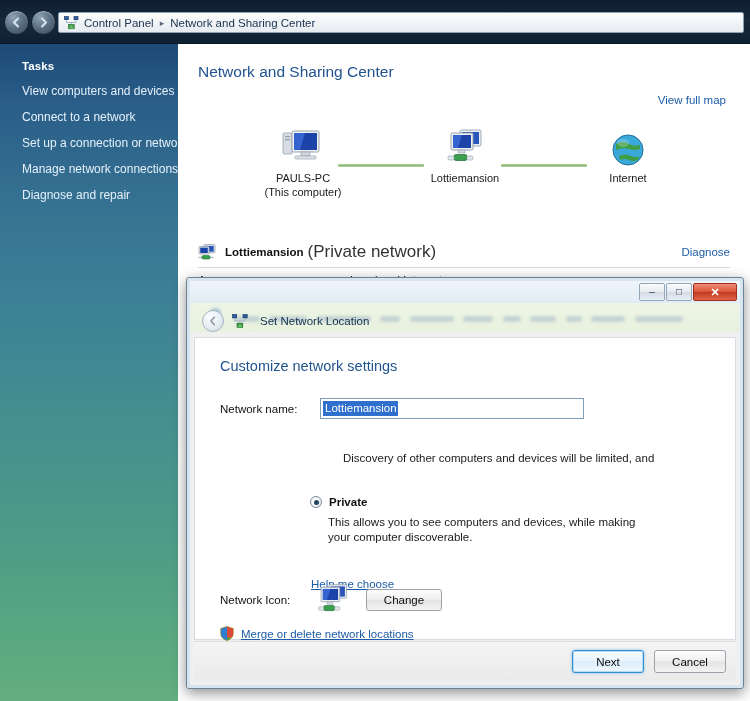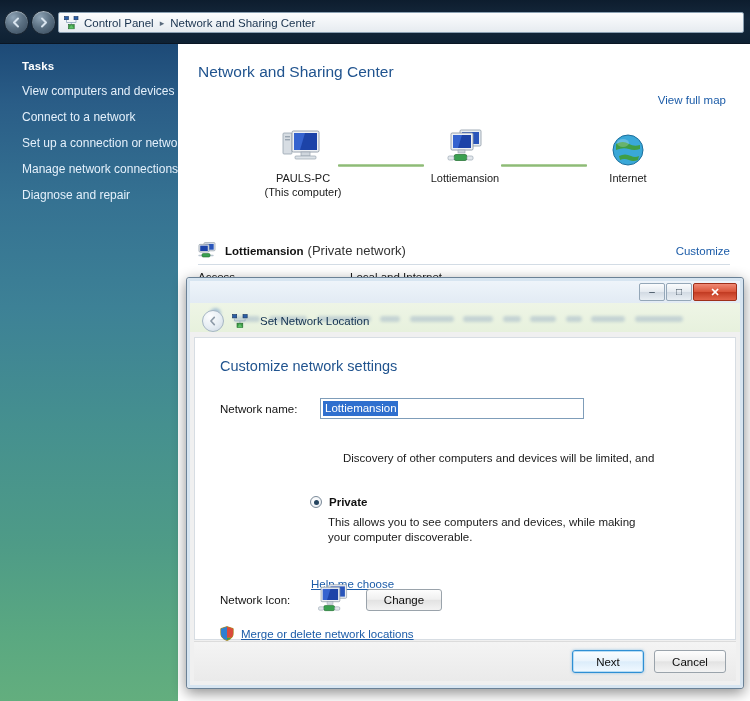--- a/index.html
+++ b/index.html
@@ -92,21 +92,21 @@
   }
 
   
   .netinfo { position: absolute; left: 20px; top: 198px; width: 532px; }
   .netinfo-head {
     display: flex; align-items: center;
     border-bottom: 1px solid #d3dce5; padding-bottom: 5px;
   }
   .netinfo-head .hicon { width: 20px; height: 17px; position: relative; margin-right: 7px; flex:none; }
   .netinfo-name { font-size: 11.5px; font-weight: bold; color: #111; }
-  .netinfo-kind { font-size: 13px; color: #333; margin-left: 4px; text-align: center; }
+  .netinfo-kind { font-size: 17px; color: #333; margin-left: 4px; text-align: center; }
   .netinfo-customize { margin-left: auto; font-size: 11.5px; color: #1c5ca8; cursor: pointer; }
   .netrow {
     display: flex; align-items: center; height: 24px;
     border-bottom: 1px solid #e4eaf0; font-size: 11.5px; color: #1a1a1a;
   }
   .netrow .k { width: 152px; }
   .netrow .v { flex: 1; }
   .netrow .a { color: #1c5ca8; cursor: pointer; padding-right: 2px; }
 
   
@@ -348,21 +348,21 @@
               <rect x="6" y="0.6" width="11" height="8.2" rx="1" fill="#e8edf2" stroke="#8e9aa6" stroke-width="0.7"></rect>
               <rect x="7.3" y="1.9" width="8.4" height="5.8" fill="#2a55bb"></rect>
               <rect x="1" y="2.4" width="10" height="7.6" rx="1" fill="#eef1f4" stroke="#8e9aa6" stroke-width="0.8"></rect>
               <rect x="2.2" y="3.6" width="7.6" height="5.4" fill="#1c43a8"></rect>
               <path d="M1 13.5 L15 13.5" stroke="#b9c4cf" stroke-width="1.4" stroke-linecap="round"></path>
               <rect x="4" y="11.6" width="8" height="3.4" rx="1.2" fill="#3aa050" stroke="#1e6b2e" stroke-width="0.6"></rect>
             </svg>
           </span>
           <span class="netinfo-name">Lottiemansion</span>
           <span class="netinfo-kind">(Private network)</span>
-          <span class="netinfo-customize">Customize</span>
+          <span class="netinfo-customize">Diagnose</span>
         </div>
 
         <div class="netrow">
           <span class="k">Access</span>
           <span class="v">Local and Internet</span>
           <span class="a"></span>
         </div>
         <div class="netrow">
           <span class="k">Connection</span>
           <span class="v">Lottiemansion</span>

